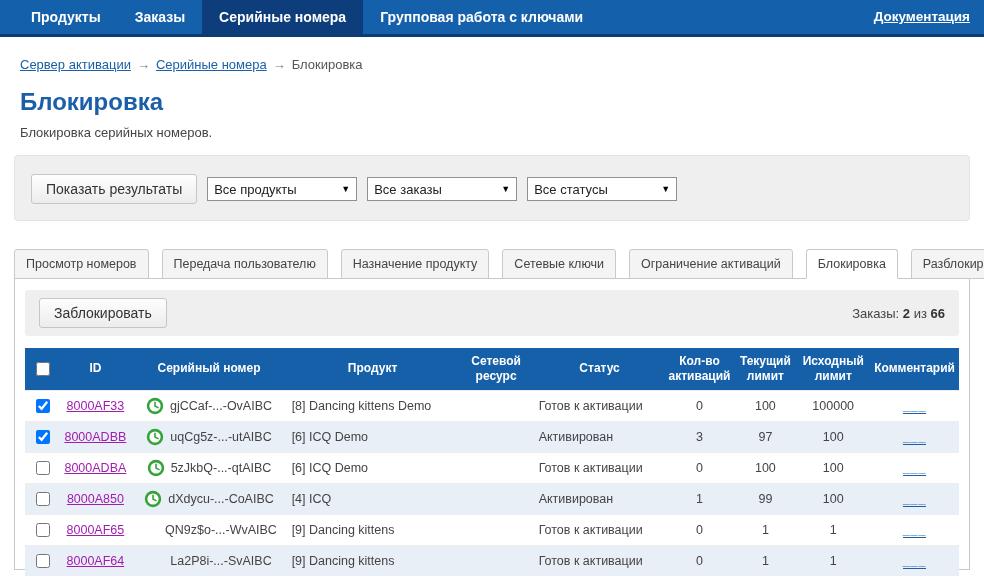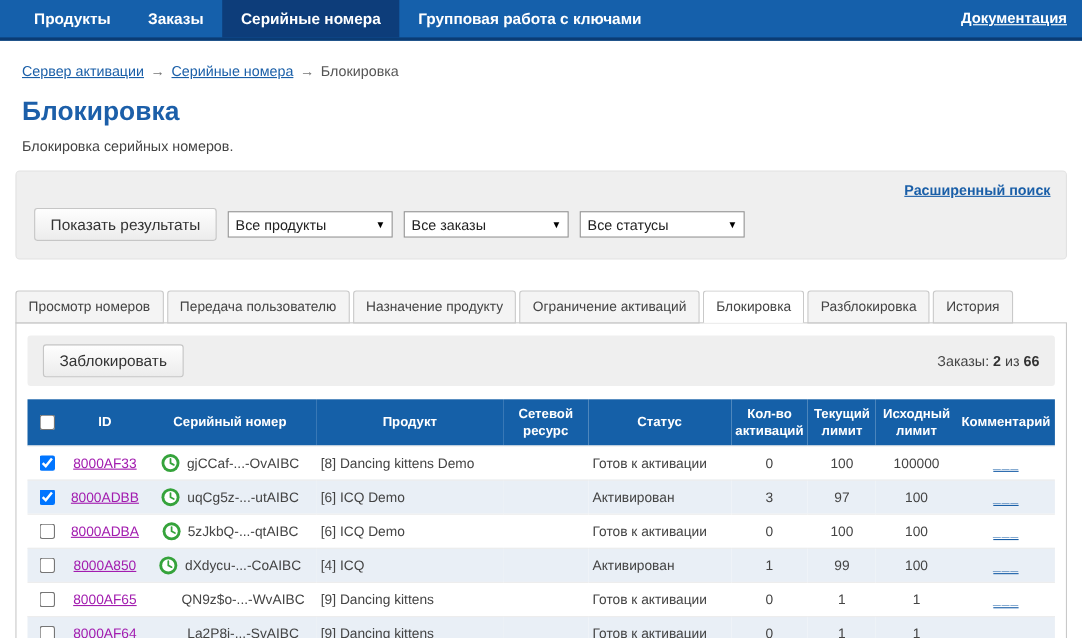--- a/index.html
+++ b/index.html
@@ -58,21 +58,21 @@
   .fselect {
     width:150px; height:24px; background:#fff;
     border:1px solid #919191;
     display:flex; align-items:center; justify-content:space-between;
     padding:0 6px; color:#222; cursor:pointer;
   }
   .fselect .caret { font-size:9px; color:#000; }
 
   
   .tabs {
-    display:flex; gap:3px; align-items:flex-end;
+    display:flex; gap:13px; align-items:flex-end;
     margin:28px 14px 0 14px; position:relative; z-index:2;
   }
   .tab {
     background:#f4f4f4; border:1px solid #c9c9c9;
     border-radius:3px 3px 0 0; padding:7px 11px 7px 11px;
     font-size:12.5px; color:#444; cursor:pointer;
     margin-bottom:-1px; white-space:nowrap;
   }
   .tab.active { background:#fff; border-bottom:1px solid #fff; }
 
@@ -127,23 +127,20 @@
 </div>
 
 <div class="breadcrumb">
   <a>Сервер активации</a><span class="sep">→</span><a>Серийные номера</a><span class="sep">→</span><span>Блокировка</span>
 </div>
 
 <div class="page-title">Блокировка</div>
 <div class="page-subtitle">Блокировка серийных номеров.</div>
 
 <div class="filter-panel">
-  <div class="adv-row">
-    <a class="adv-link">Расширенный поиск</a>
-  </div>
   <div class="filter-controls">
     <button class="btn">Показать результаты</button>
     <div class="fselect">
       <span>Все продукты</span>
       <span class="caret">▼</span>
     </div>
     <div class="fselect">
       <span>Все заказы</span>
       <span class="caret">▼</span>
     </div>
@@ -151,20 +148,21 @@
       <span>Все статусы</span>
       <span class="caret">▼</span>
     </div>
   </div>
 </div>
 
 <div class="tabs">
   <div class="tab">Просмотр номеров</div>
   <div class="tab">Передача пользователю</div>
   <div class="tab">Назначение продукту</div>
+  <div class="tab">Сетевые ключи</div>
   <div class="tab">Ограничение активаций</div>
   <div class="tab active">Блокировка</div>
   <div class="tab">Разблокировка</div>
   <div class="tab">История</div>
 </div>
 
 <div class="panel">
   <div class="toolbar">
     <button class="btn">Заблокировать</button>
     <div class="selected-info">

